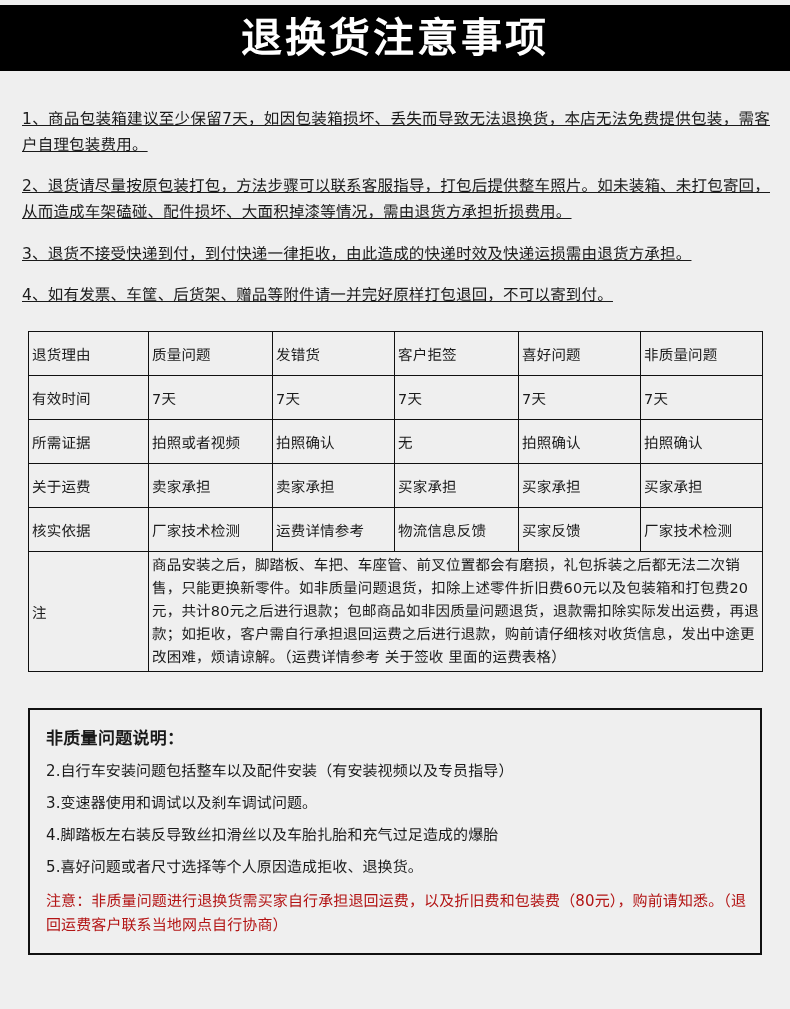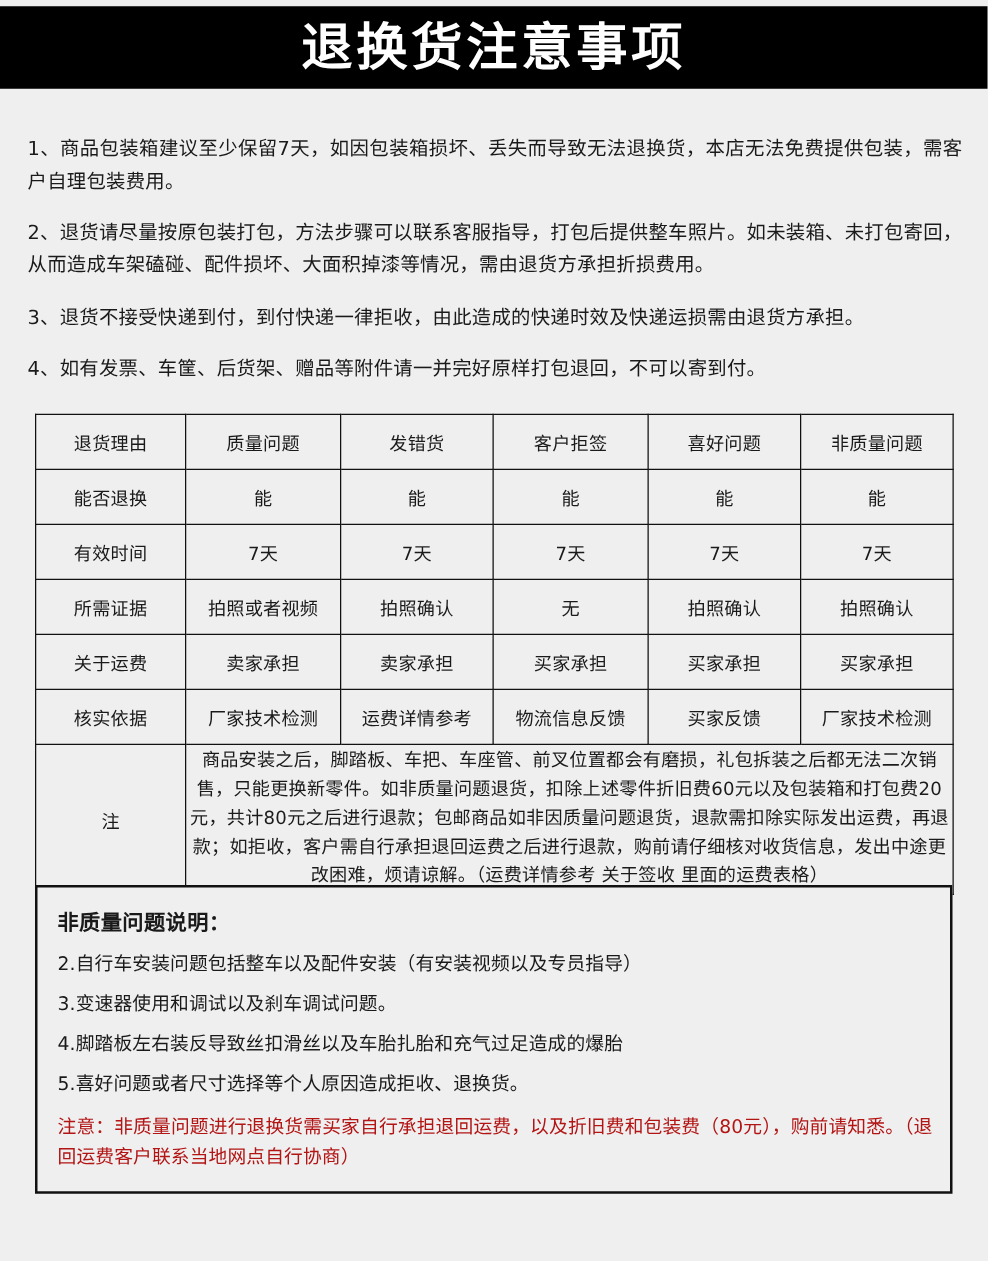--- a/index.html
+++ b/index.html
@@ -48,39 +48,39 @@
     left: 22px;
     top: 90px;
     width: 748px;
   }
   .intro-item {
     font-size: 15.5px;
     line-height: 26px;
     margin-bottom: 13px;
     letter-spacing: 0.2px;
     text-align: justify;
+    text-decoration: underline;
   }
 
   
   .policy-table-wrap {
     position: absolute;
     left: 28px;
     top: 331px;
     width: 734px;
   }
   table.policy-table {
     width: 734px;
     border-collapse: collapse;
     table-layout: fixed;
     background: #efefef;
   }
   table.policy-table td {
     border: 1.6px solid #111111;
     font-size: 14.5px;
-    text-align: center;
     vertical-align: middle;
     height: 39px;
     padding: 2px 3px;
     background: #efefef;
     letter-spacing: 0.2px;
   }
   table.policy-table col.c0 { width: 120px; }
   table.policy-table col.c1 { width: 124px; }
   table.policy-table col.c2 { width: 122px; }
   table.policy-table col.c3 { width: 124px; }
@@ -162,28 +162,20 @@
       <tbody>
         <tr>
           <td>退货理由</td>
           <td>质量问题</td>
           <td>发错货</td>
           <td>客户拒签</td>
           <td>喜好问题</td>
           <td>非质量问题</td>
         </tr>
 
-        <tr>
-          <td>能否退换</td>
-          <td>能</td>
-          <td>能</td>
-          <td>能</td>
-          <td>能</td>
-          <td>能</td>
-        </tr>
 
         <tr>
           <td>有效时间</td>
           <td>7天</td>
           <td>7天</td>
           <td>7天</td>
           <td>7天</td>
           <td>7天</td>
         </tr>
 

